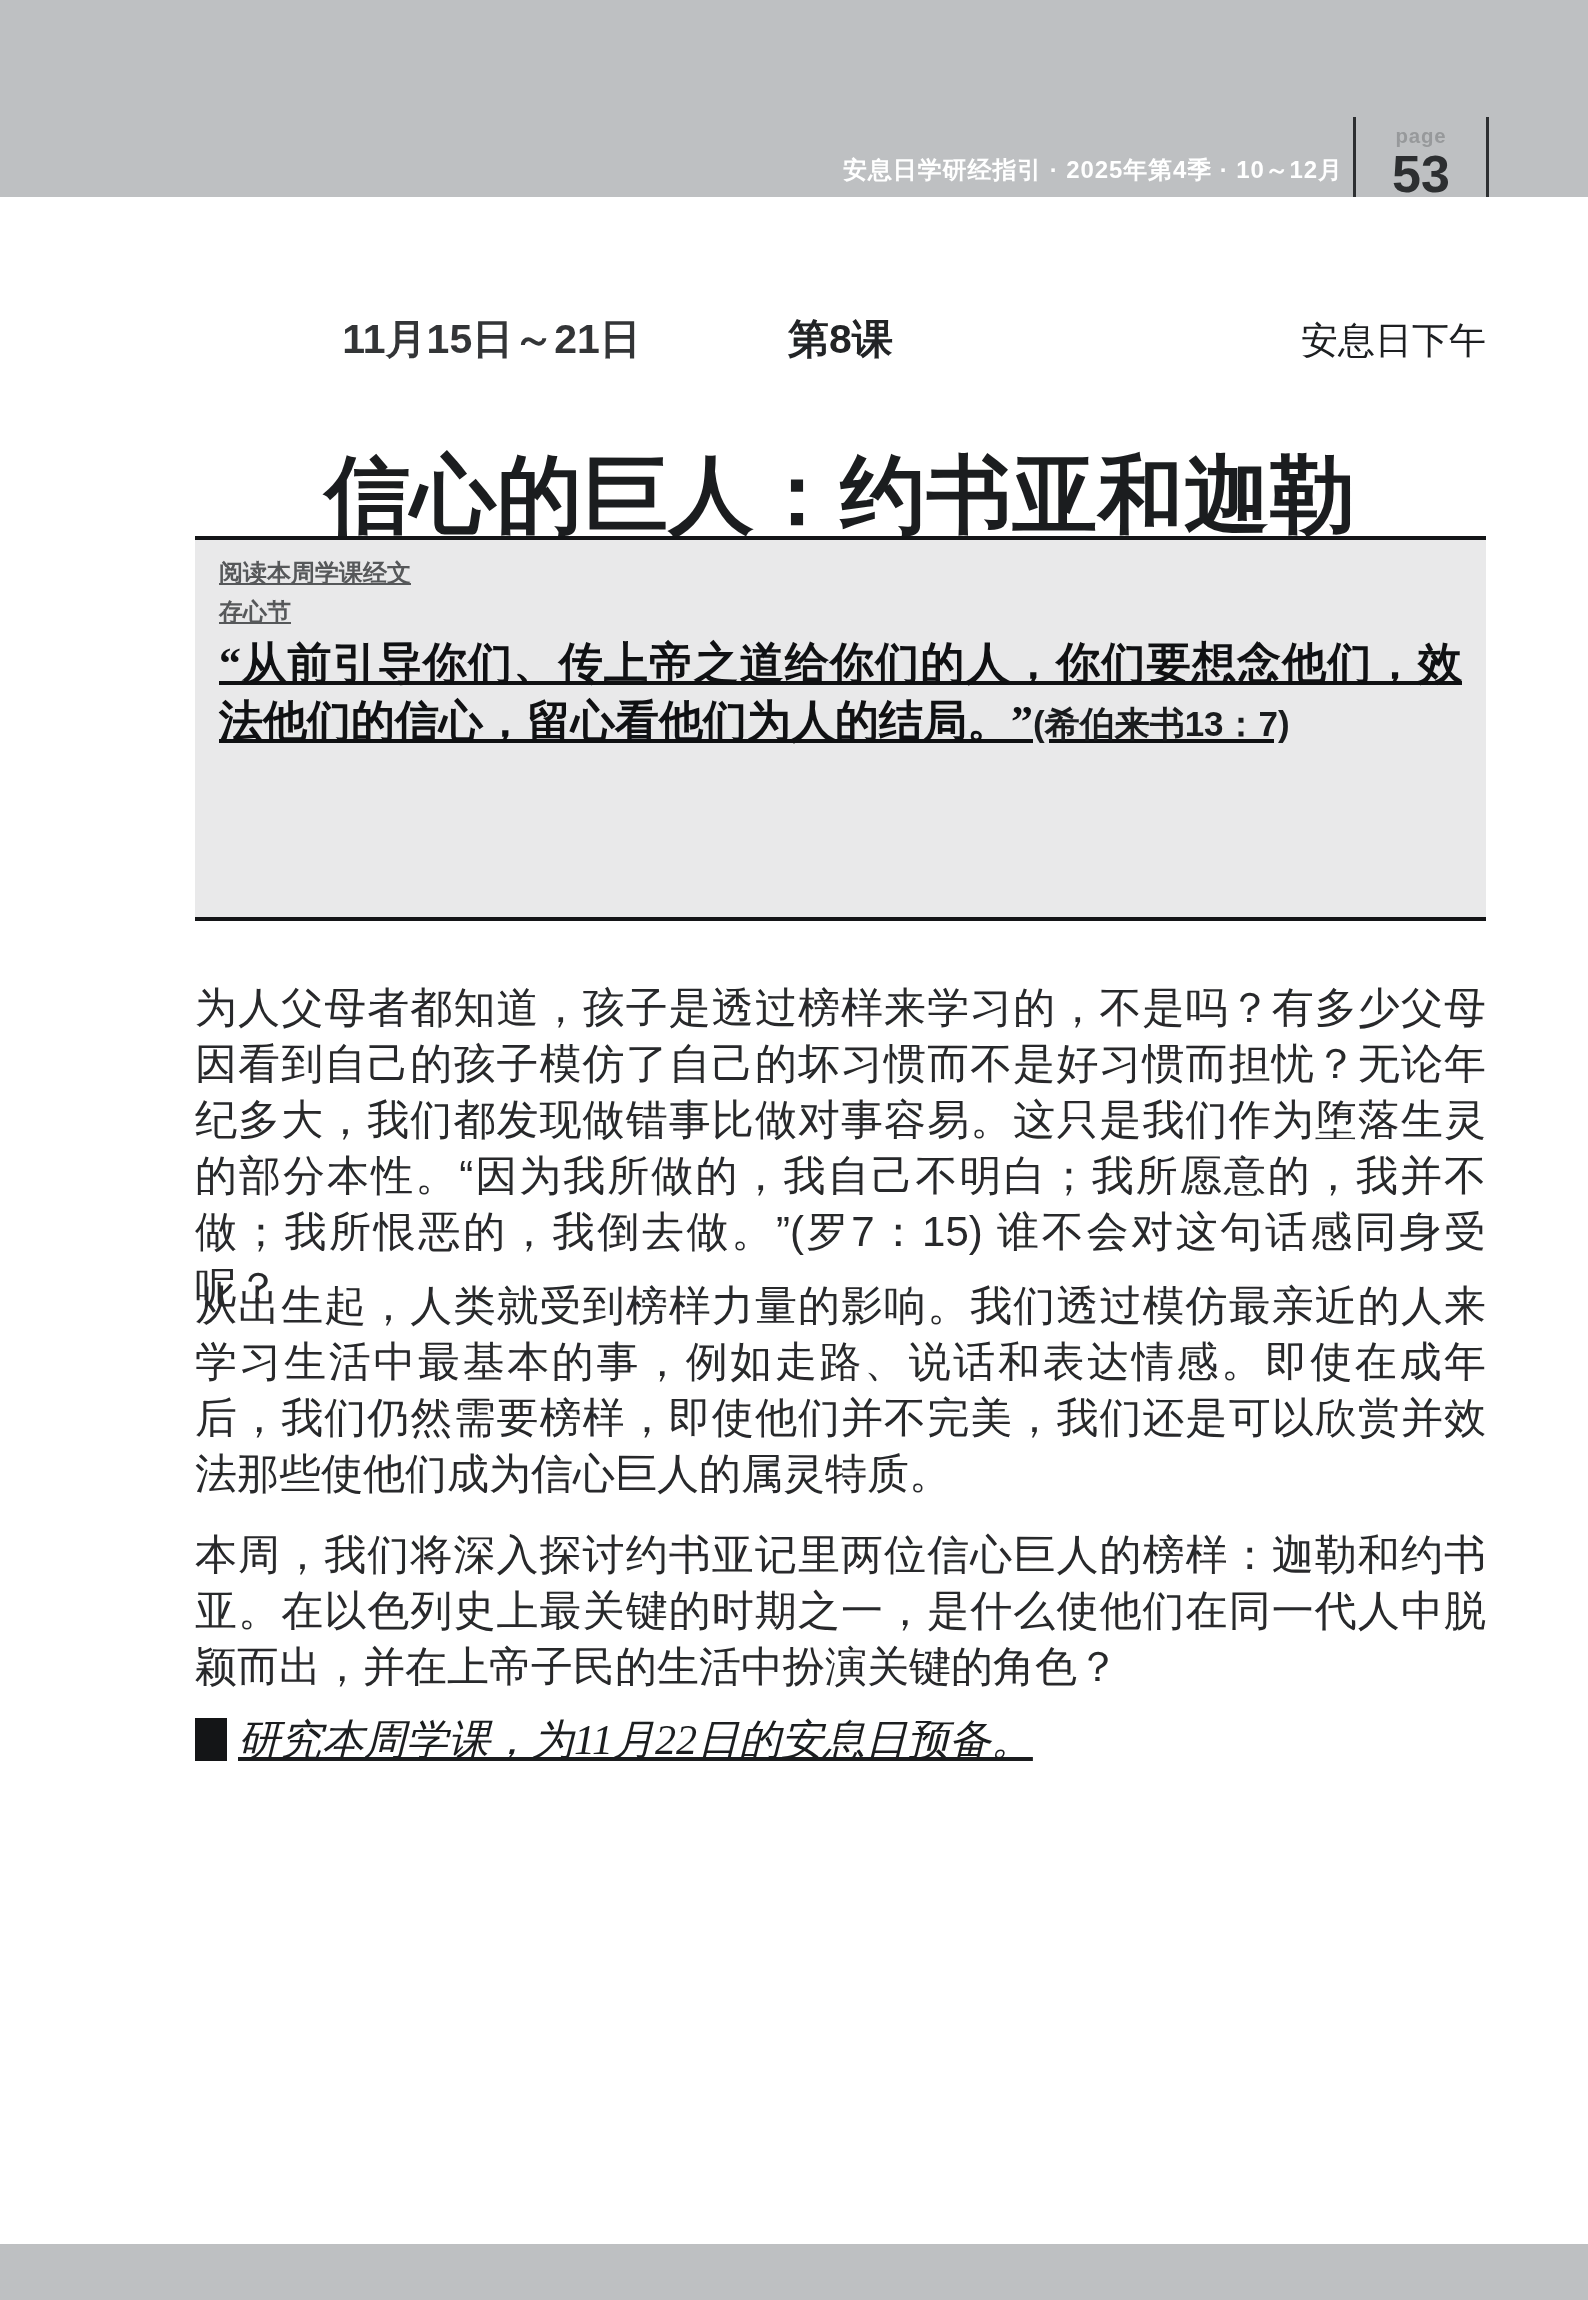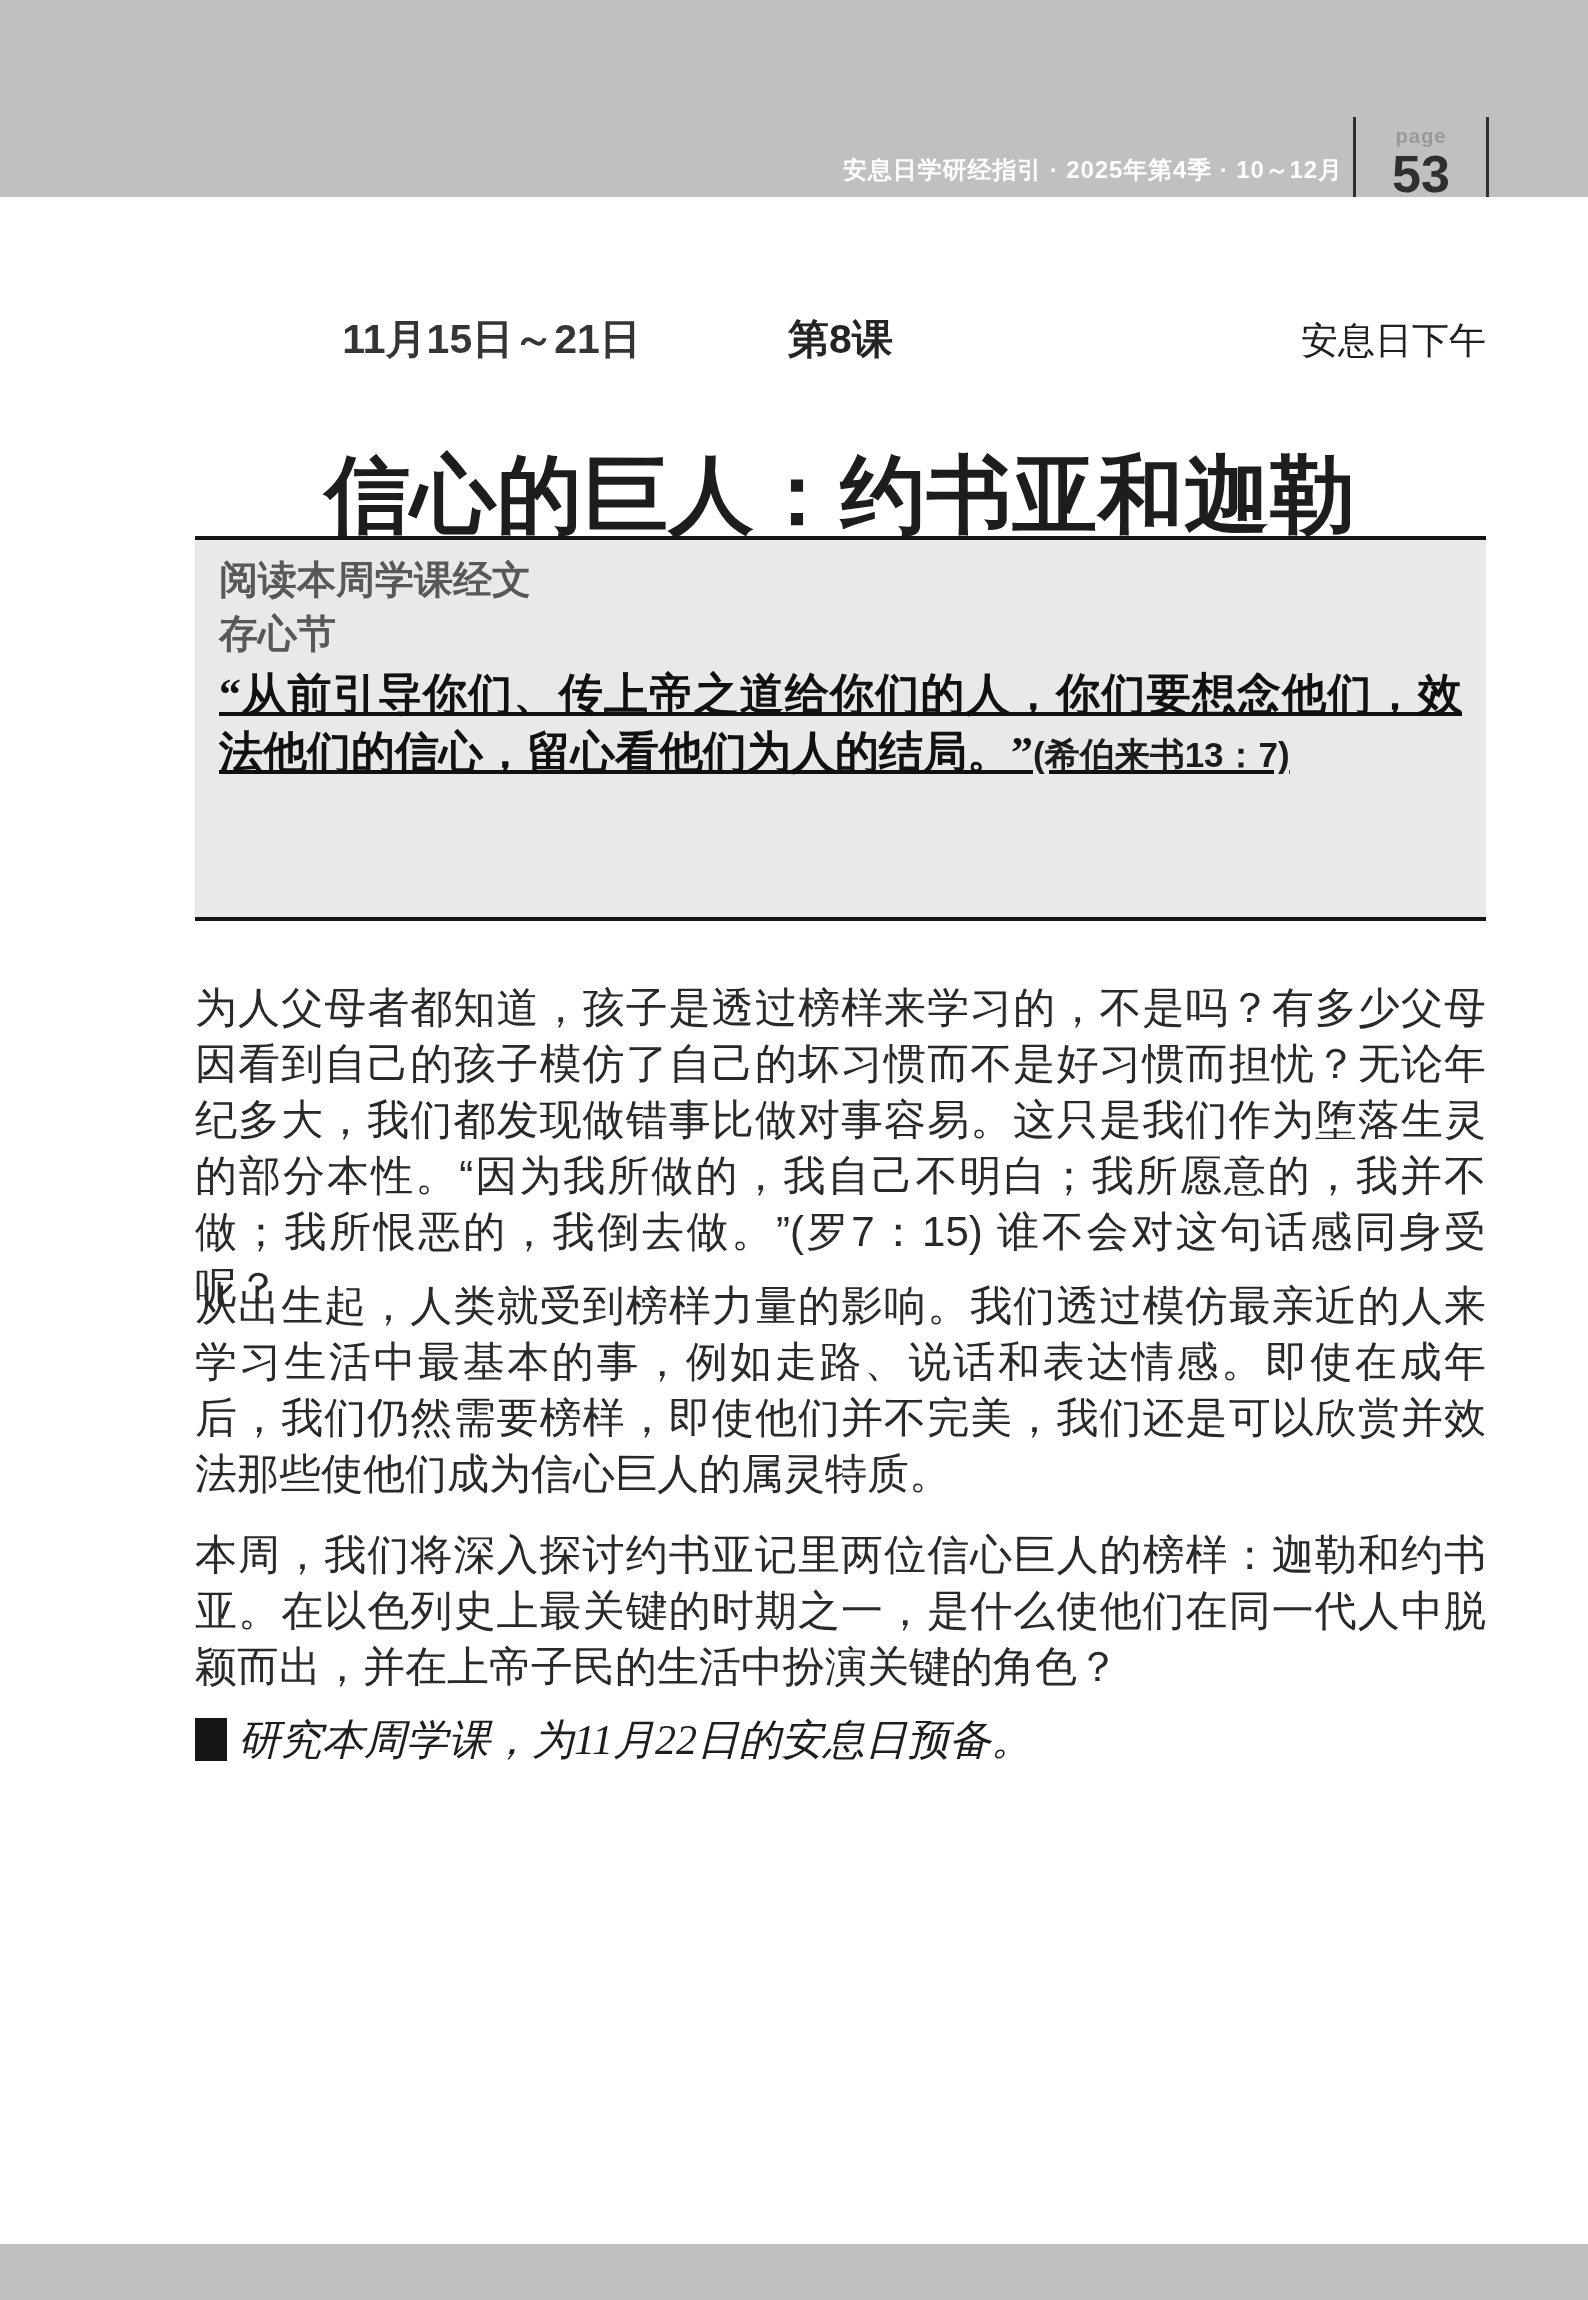--- a/index.html
+++ b/index.html
@@ -68,22 +68,23 @@
   
   .study-box{
     position:absolute;left:0;top:536px;width:1291px;height:385px;
     box-sizing:border-box;
     background:#e9e9ea;
     border-top:4.6px solid #141517;
     border-bottom:4.6px solid #141517;
     padding:20.4px 24px 0 24px;
   }
   .box-label{
-    font-size:39px;font-weight:700;color:#56585a;line-height:1.05;margin:0 0 13px 0;
+    font-size:24px;font-weight:700;color:#56585a;line-height:1.05;margin:0 0 13px 0;
     font-family:"Liberation Sans", sans-serif;
+    text-decoration:underline;
   }
   .reading-refs{
     font-size:44px;font-weight:700;color:#101113;line-height:54px;margin:0 0 33px 0;
     font-family:"Liberation Serif", serif;
     text-align:justify;
   }
   .memory{
     font-size:44px;font-weight:700;color:#101113;line-height:58px;margin:11px 0 0 0;
     font-family:"Liberation Serif", serif;
     text-align:justify;
@@ -103,20 +104,21 @@
   }
   .p1{top:980px;}
   .p2{top:1278px;}
   .p3{top:1527px;}
   
   .note{
     position:absolute;left:0;top:1712px;width:1291px;margin:0;
     font-size:42px;line-height:56px;color:#1b1d1f;
     font-style:italic;font-weight:400;
     font-family:"Liberation Serif", serif;
+    text-decoration:underline;
   }
   .note-marker{
     display:inline-block;width:32px;height:43px;background:#141517;
     margin-right:11px;vertical-align:-7.4px;
   }
 </style>
 </head>
 <body>
 
 <div class="page">

